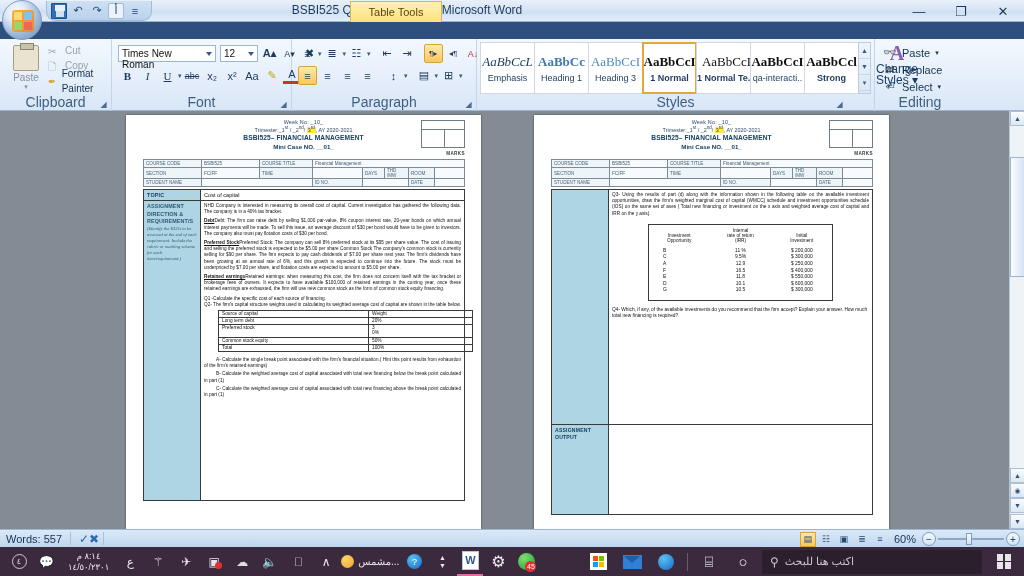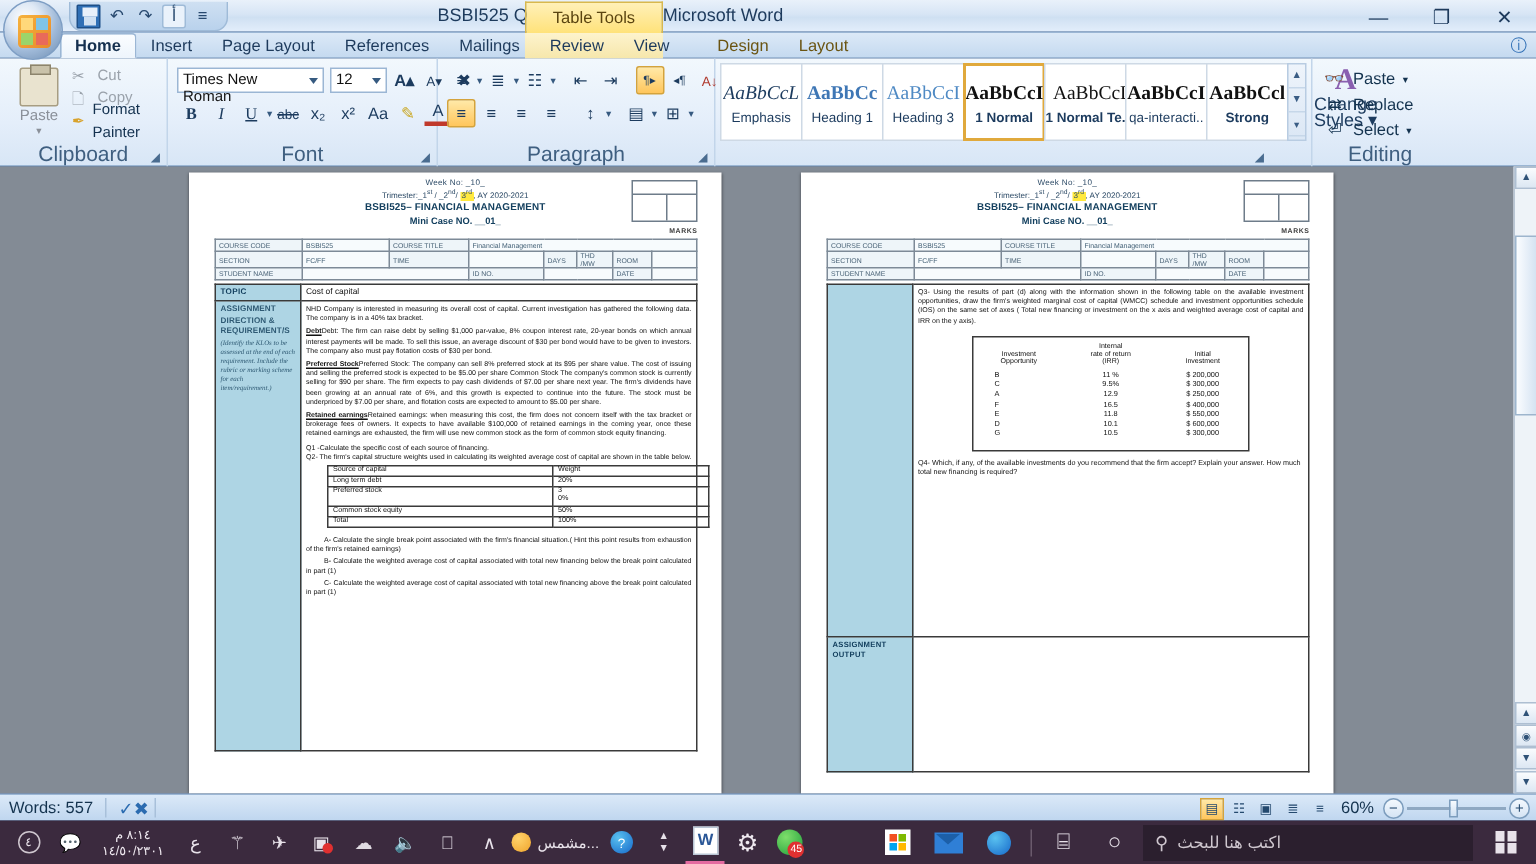--- a/index.html
+++ b/index.html
@@ -327,35 +327,20 @@
       </div>
     <div class="title-text"><span>BSBI525 QPMini Case (2) - Microsoft Word</span></div>
     <div class="ctx-tab">Table Tools</div>
     <div class="wincontrols">
       <div>—</div>
       <div>❐</div>
       <div>✕</div>
     </div>
   </div>
 
-  <div class="tabsrow">
-    <div class="ctxgroup"></div>
-    <div class="tabs">
-      <div class="tab active">Home</div>
-      <div class="tab">Insert</div>
-      <div class="tab">Page Layout</div>
-      <div class="tab">References</div>
-      <div class="tab">Mailings</div>
-      <div class="tab">Review</div>
-      <div class="tab">View</div>
-      <div class="tab ctx" style="margin-left:12px;">Design</div>
-      <div class="tab ctx">Layout</div>
-    </div>
-    <div style="position:absolute;right:6px;top:1px;font-size:11px;color:#2f6fb5;">ⓘ</div>
-  </div>
 
   <div class="ribbon">
 
     <div class="grp g-clip">
       <div class="paste-btn">
         <div class="paste-ico"></div>
         <div class="paste-lbl">Paste</div>
         <div style="font-size:7px;color:#8a9099;">▾</div>
       </div>
       <div class="clipitems">
@@ -475,20 +460,21 @@
       <div class="stylescroll">
         <div class="ssbtn">▲</div>
         <div class="ssbtn">▼</div>
         <div class="ssbtn">▾</div>
       </div>
       <div class="chstyles">
         <div class="aa">A</div>
         <div class="ct">Change</div>
         <div class="ct">Styles ▾</div>
       </div>
+      <div class="glabel">Styles</div>
       <div class="dlg" style="right:30px;">◢</div>
     </div>
 
     <div class="grp g-editing">
       <div style="position:absolute;left:0;top:5px;">
         <div class="ebtn">
           <span class="gl">👓</span>
           <span>Paste</span>
           <span style="font-size:7px;">▾</span>
         </div>

